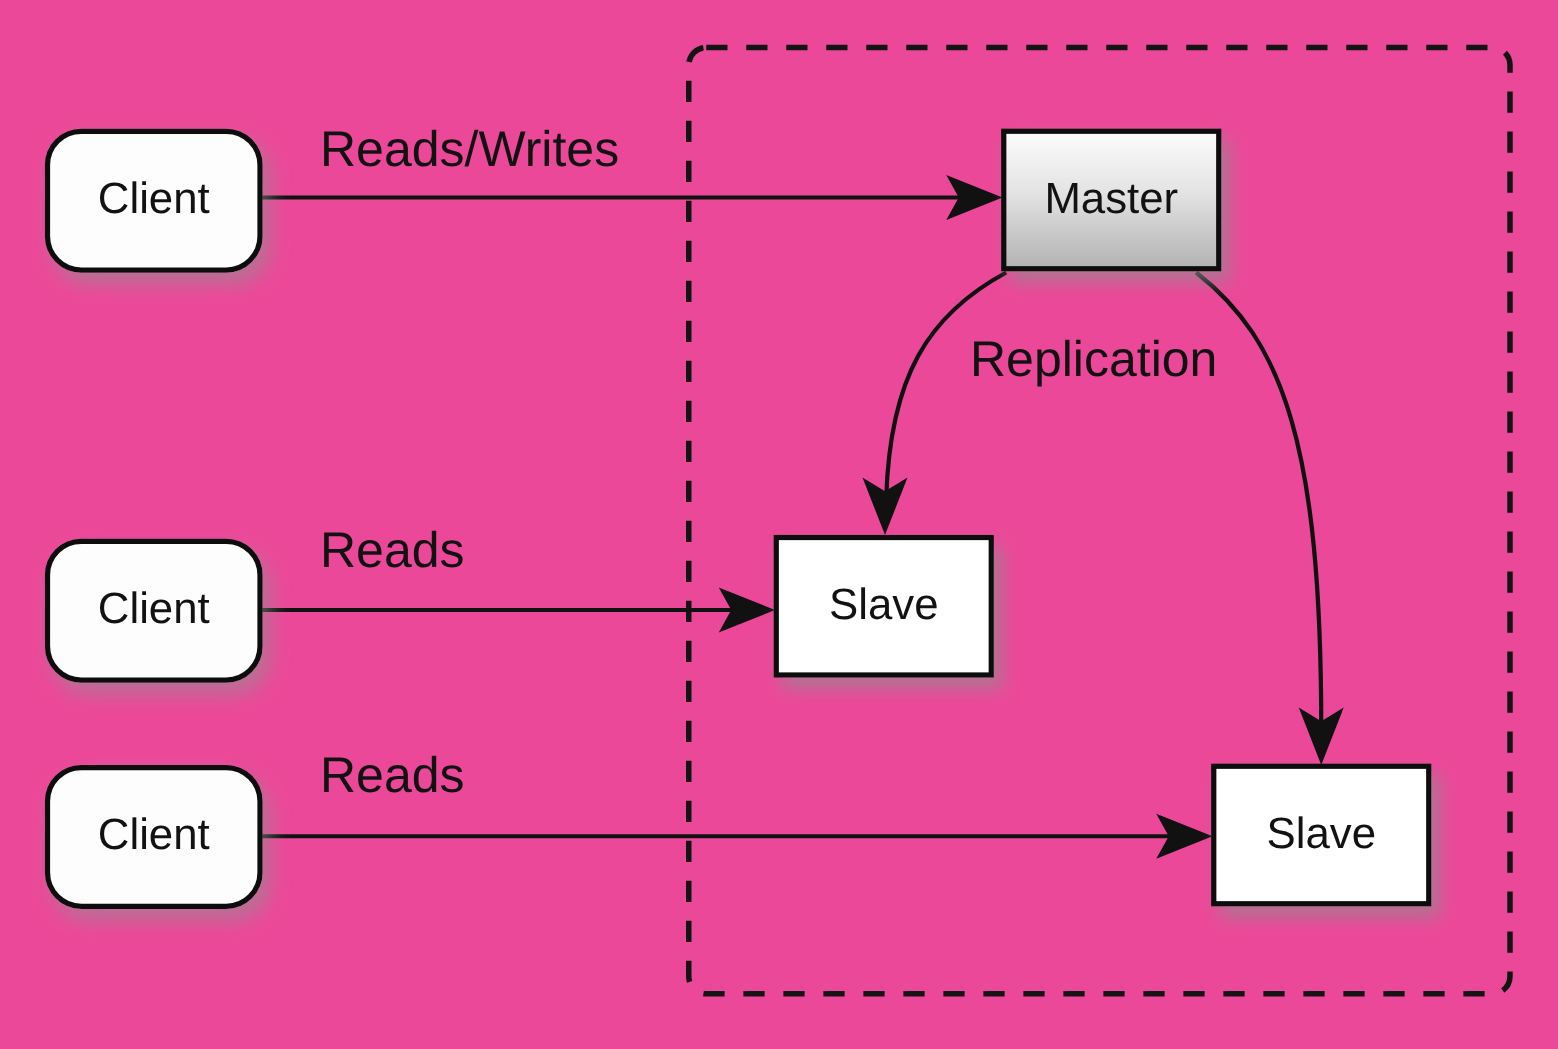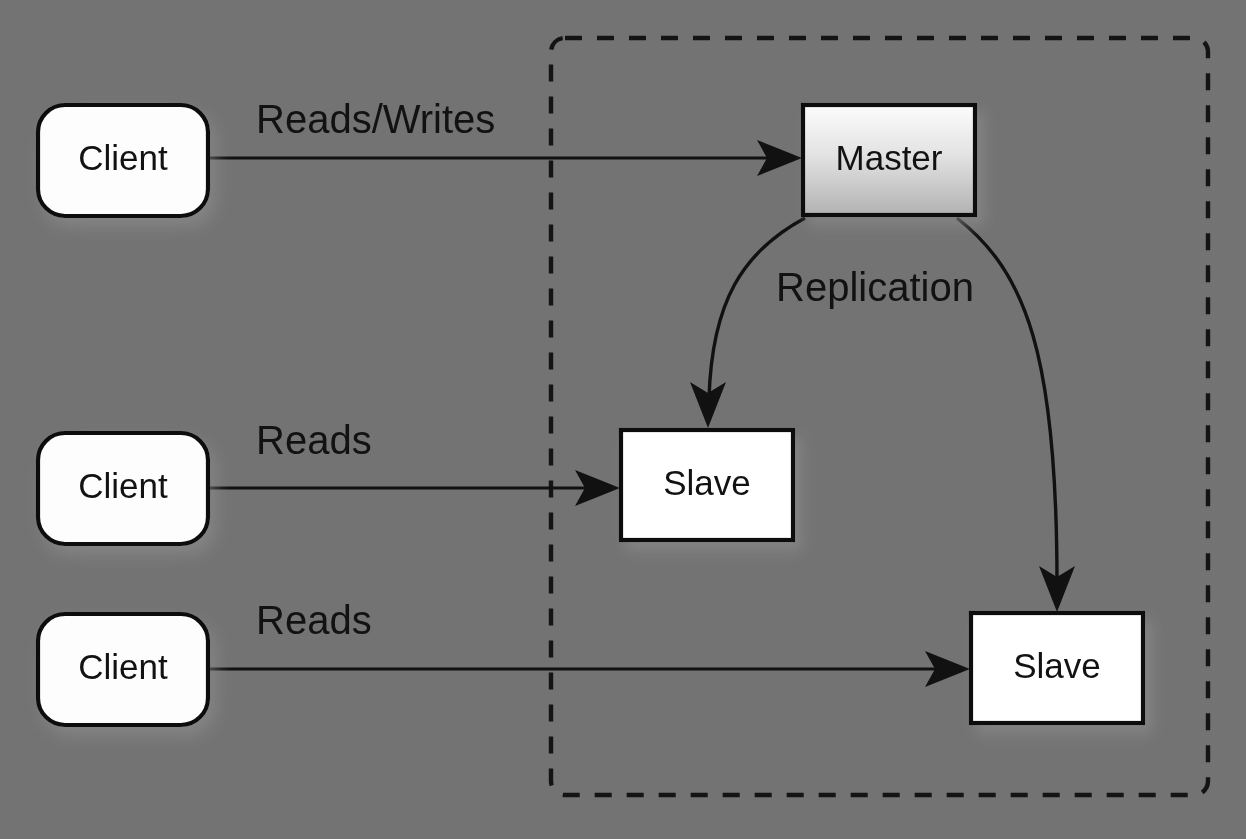--- a/index.html
+++ b/index.html
@@ -7,21 +7,21 @@
     padding: 0;
     background: #ffffff;
   }
   body {
     font-family: "Liberation Sans", sans-serif;
   }
   #canvas {
     position: relative;
     width: 1246px;
     height: 839px;
-    background: #737373;
+    background: #ec4899;
     overflow: hidden;
   }
   #diagram-svg {
     position: absolute;
     left: 0;
     top: 0;
     width: 1246px;
     height: 839px;
   }
   .node-label {

